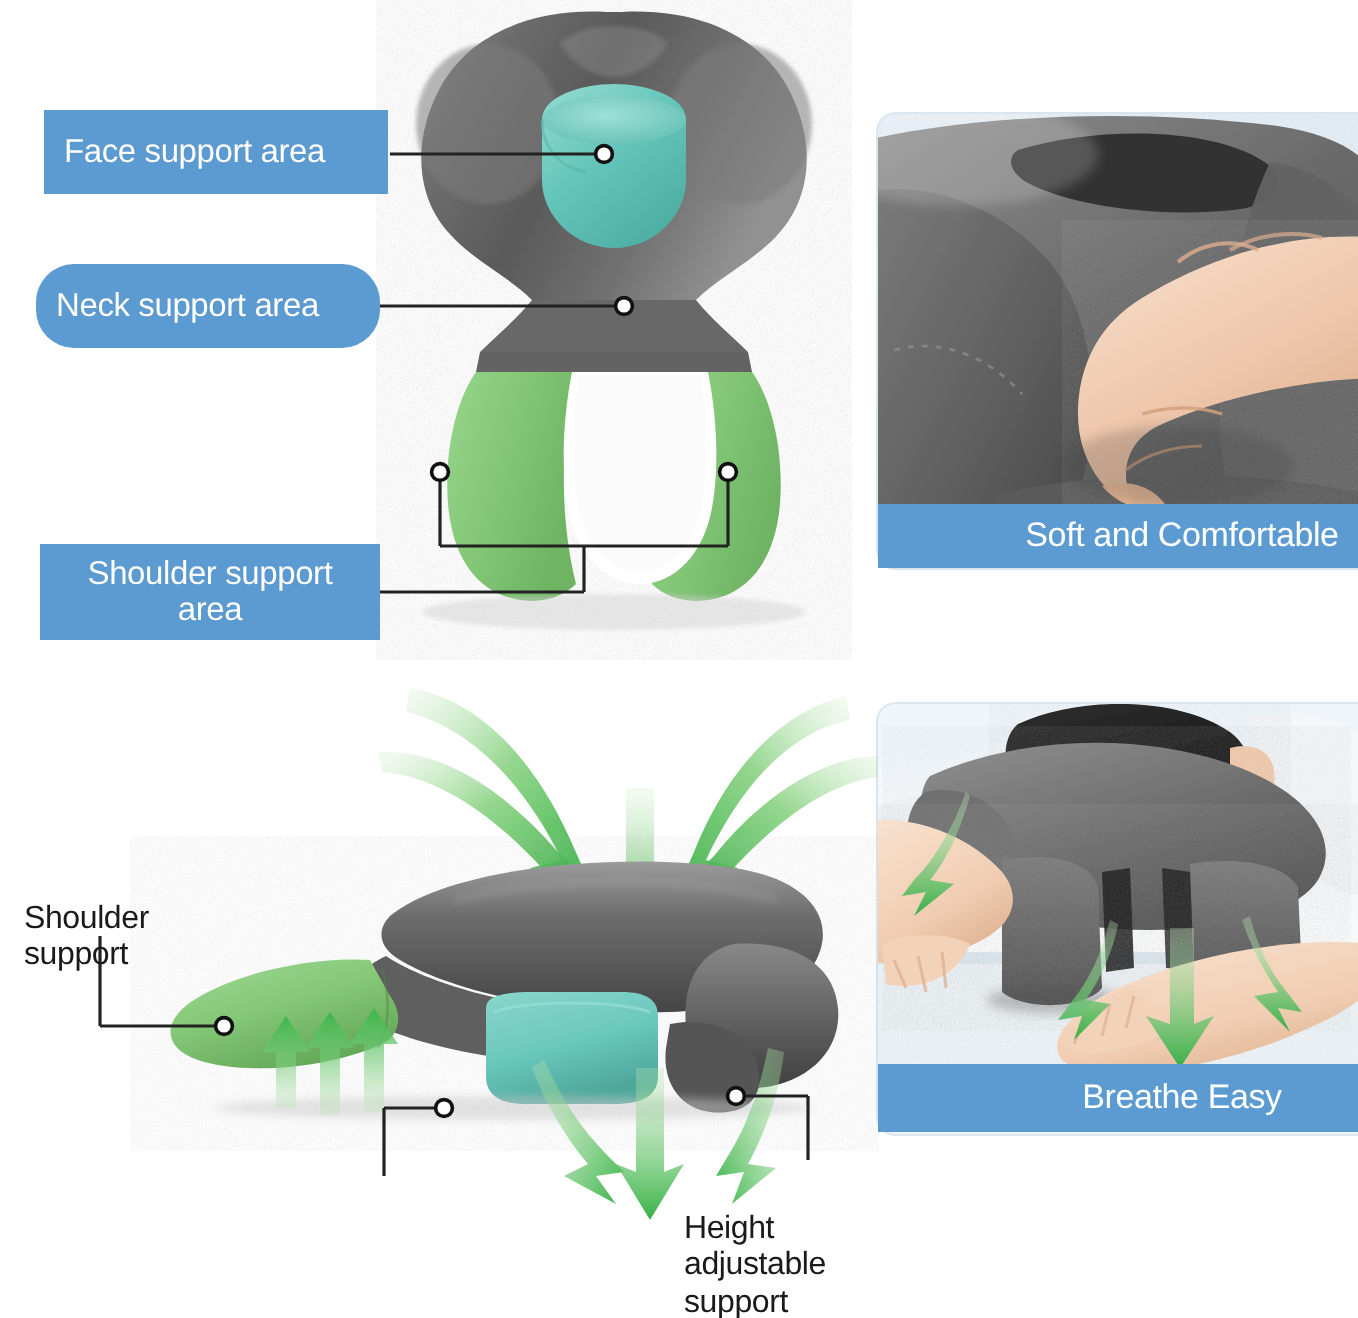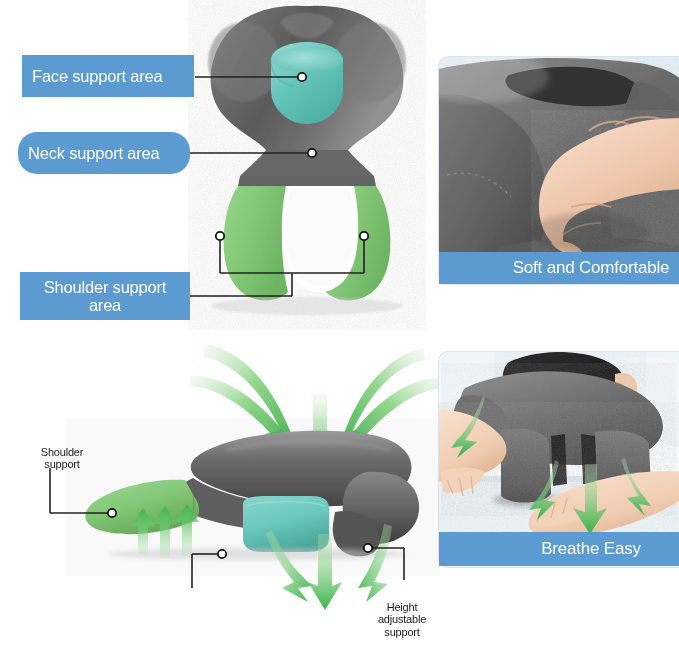--- a/index.html
+++ b/index.html
@@ -40,24 +40,23 @@
     box-sizing: border-box;
     padding: 5px 10px;
     text-shadow: 0 0 1px rgba(0,0,0,.05);
   }
   .label-box.center { justify-content: center; text-align: center; }
 
   
   .plain-label {
     position: absolute;
     color: #1a1a1a;
-    font-size: 11px;
+    font-size: 16px;
     line-height: 1.14;
     letter-spacing: -0.2px;
-    text-align: center;
     white-space: pre-line;
   }
 
   
   .caption-bar {
     position: absolute;
     background: #5b9bd1;
     color: #ffffff;
     font-size: 17px;
     display: flex;

